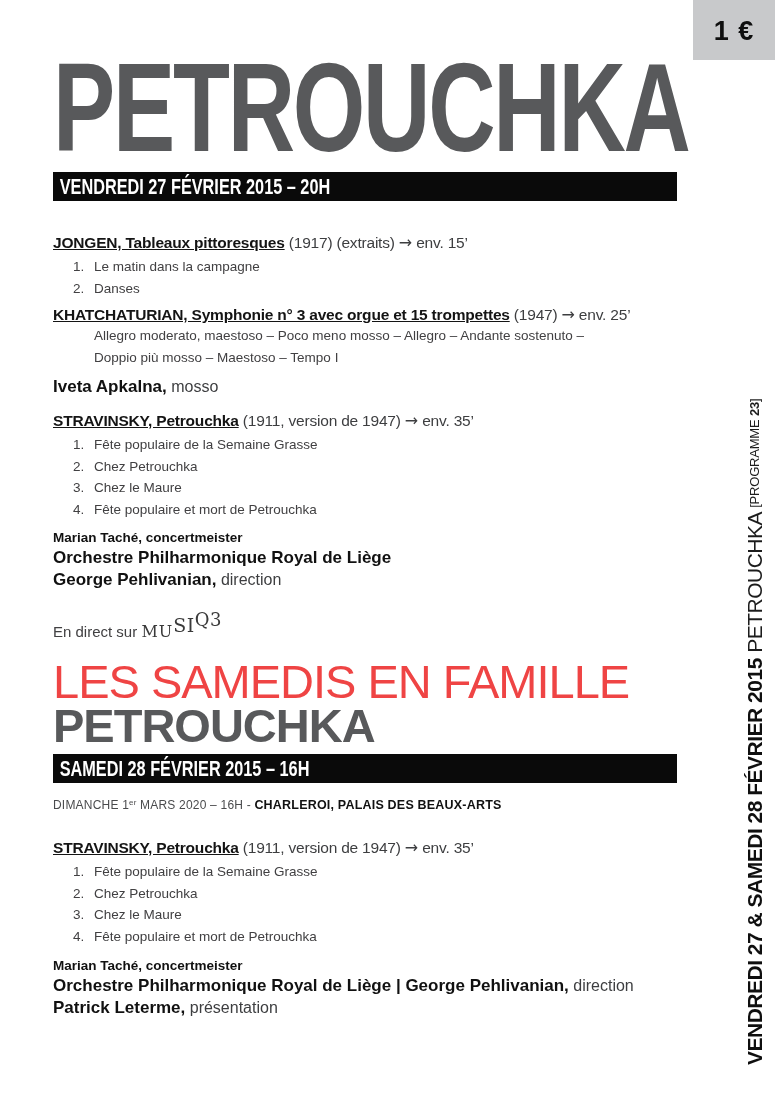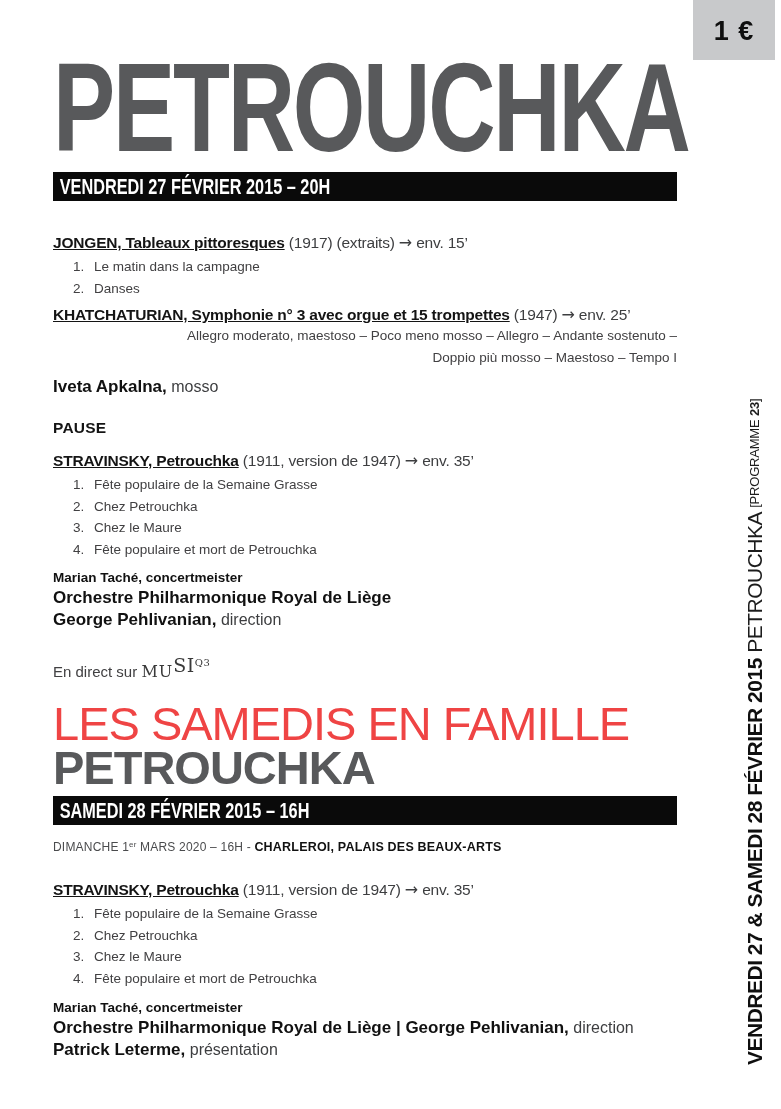--- a/index.html
+++ b/index.html
@@ -33,37 +33,37 @@
   .h-strav1{margin-top:14px;}
   .h-strav2{margin-top:23px;}
 
   
   .movements{margin-top:3px;}
   .mv{display:flex;font-size:13.5px;line-height:21.5px;color:#414042;}
   .mv-num{width:21px;margin-left:20px;flex:none;}
   .mv-text{flex:none;}
 
   
-  .tempo{margin-left:41px;font-size:13.5px;line-height:22px;color:#414042;text-align:right;}
+  .tempo{margin-left:41px;font-size:13.5px;line-height:22px;color:#414042;}
 
   
   .soloist{margin-top:8px;font-size:17px;line-height:20px;}
   .bold-name{font-weight:700;color:#111111;}
   .role{font-weight:400;color:#3d3e40;font-size:16px;}
   .pause{margin-top:22px;font-size:15.5px;line-height:18px;font-weight:700;color:#141414;letter-spacing:0.2px;}
   .credits{margin-top:8px;}
   .credit-small{font-size:13.5px;line-height:19px;font-weight:700;color:#111111;}
   .credit-big{font-size:17px;line-height:22px;font-weight:700;color:#111111;}
 
   
   .broadcast{margin-top:28px;font-size:15px;line-height:22px;color:#414042;white-space:nowrap;}
   .logo-serif{font-family:"DejaVu Serif",serif;color:#3a3a3a;}
   .logo-mu{font-size:16px;letter-spacing:1px;}
   .logo-si{font-size:19px;position:relative;top:-5px;letter-spacing:0.5px;}
-  .logo-q3{font-size:10px;position:relative;top:-11px;letter-spacing:0.5px;}
+  .logo-q3{font-size:18px;position:relative;top:-11px;letter-spacing:0.5px;}
 
   
   .series-title{margin-top:18px;font-size:47px;line-height:42px;font-weight:400;color:#ef4444;letter-spacing:-1px;white-space:nowrap;}
   .series-sub{margin-top:2px;font-size:47px;line-height:42px;font-weight:700;color:#58595b;letter-spacing:-1px;white-space:nowrap;}
 
   
   .extra-date{margin-top:14px;font-size:12px;line-height:16px;color:#4a4b4d;letter-spacing:0.2px;white-space:nowrap;}
   .extra-date .sup{font-size:8px;position:relative;top:-4px;}
   .extra-date .venue{font-weight:700;color:#111111;font-size:12.5px;}
 
@@ -111,21 +111,20 @@
     <div class="work-heading h-khatch">
       <span class="wh-bold">KHATCHATURIAN, Symphonie n° 3 avec orgue et 15 trompettes</span><span class="wh-reg"> (1947) </span><span class="wh-arrow">→</span><span class="wh-reg"> env. 25’</span>
     </div>
     <div class="tempo">Allegro moderato, maestoso – Poco meno mosso – Allegro – Andante sostenuto –</div>
     <div class="tempo">Doppio più mosso – Maestoso – Tempo I</div>
 
     <div class="soloist">
       <span class="bold-name">Iveta Apkalna,</span><span class="role"> mosso</span>
     </div>
 
-    <div class="pause">PAUSE</div>
 
     <div class="work-heading h-strav1">
       <span class="wh-bold">STRAVINSKY, Petrouchka</span><span class="wh-reg"> (1911, version de 1947) </span><span class="wh-arrow">→</span><span class="wh-reg"> env. 35’</span>
     </div>
     <div class="movements">
       <div class="mv">
         <span class="mv-num">1.</span>
         <span class="mv-text">Fête populaire de la Semaine Grasse</span>
       </div>
       <div class="mv">

